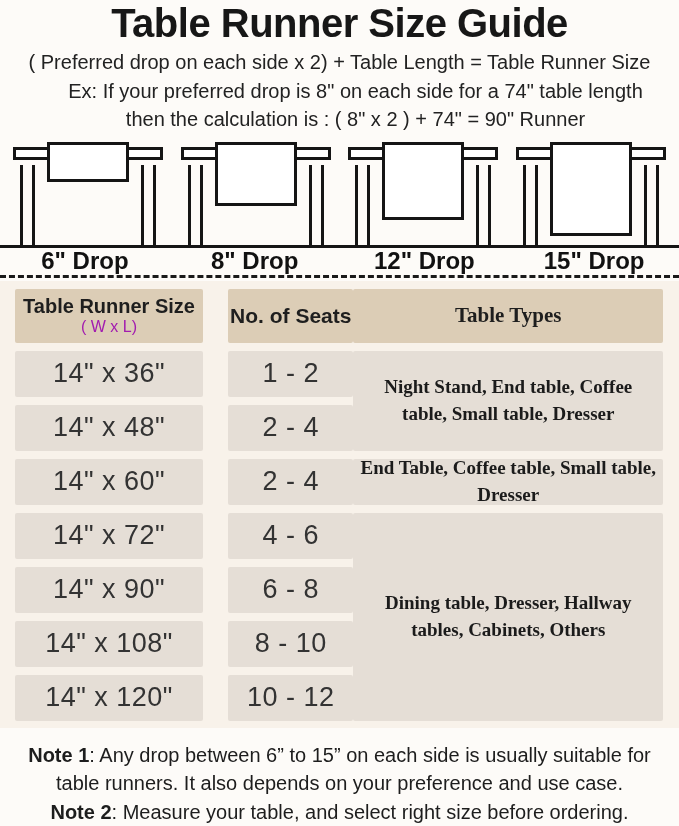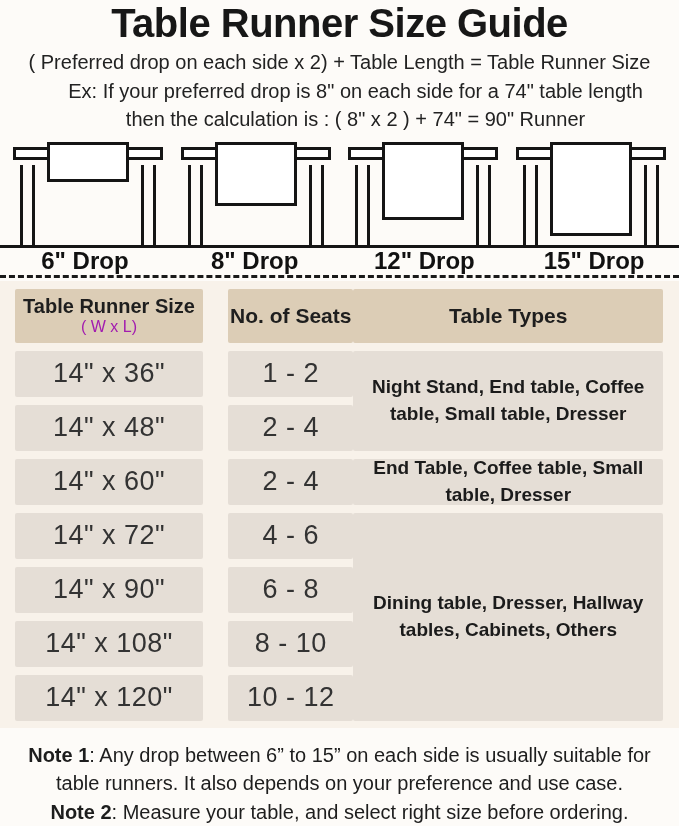--- a/index.html
+++ b/index.html
@@ -52,21 +52,21 @@
   }
 
   
   .panel {
     background:#f8f2ea; margin-top:3px; padding:8px 16px 7px 15px;
     display:flex; align-items:flex-start;
   }
   .col { display:flex; flex-direction:column; gap:8px; }
   .col-size  { width:192px; }
   .col-seats { width:128px; margin-left:25px;border-radius:25px; }
-  .col-types { width:316px; margin-left:auto; }
+  .col-types { width:316px; margin-left:auto;font-family:Liberation Serif, serif; }
 
   .cell {
     background:#e5ded6; border-radius:2px;
     display:flex; flex-direction:column; align-items:center; justify-content:center;
     text-align:center;
   }
   .cell.hdr { background:#dccdb6; height:54px; }
   .hdr-main  { font-size:20px; font-weight:700; line-height:1.15; color:#1e1e1e; }
   .hdr-sub   { font-size:16px; line-height:1.1; color:#a21caf; }
   .hdr-big   { font-size:21px; font-weight:700; color:#1e1e1e; }

